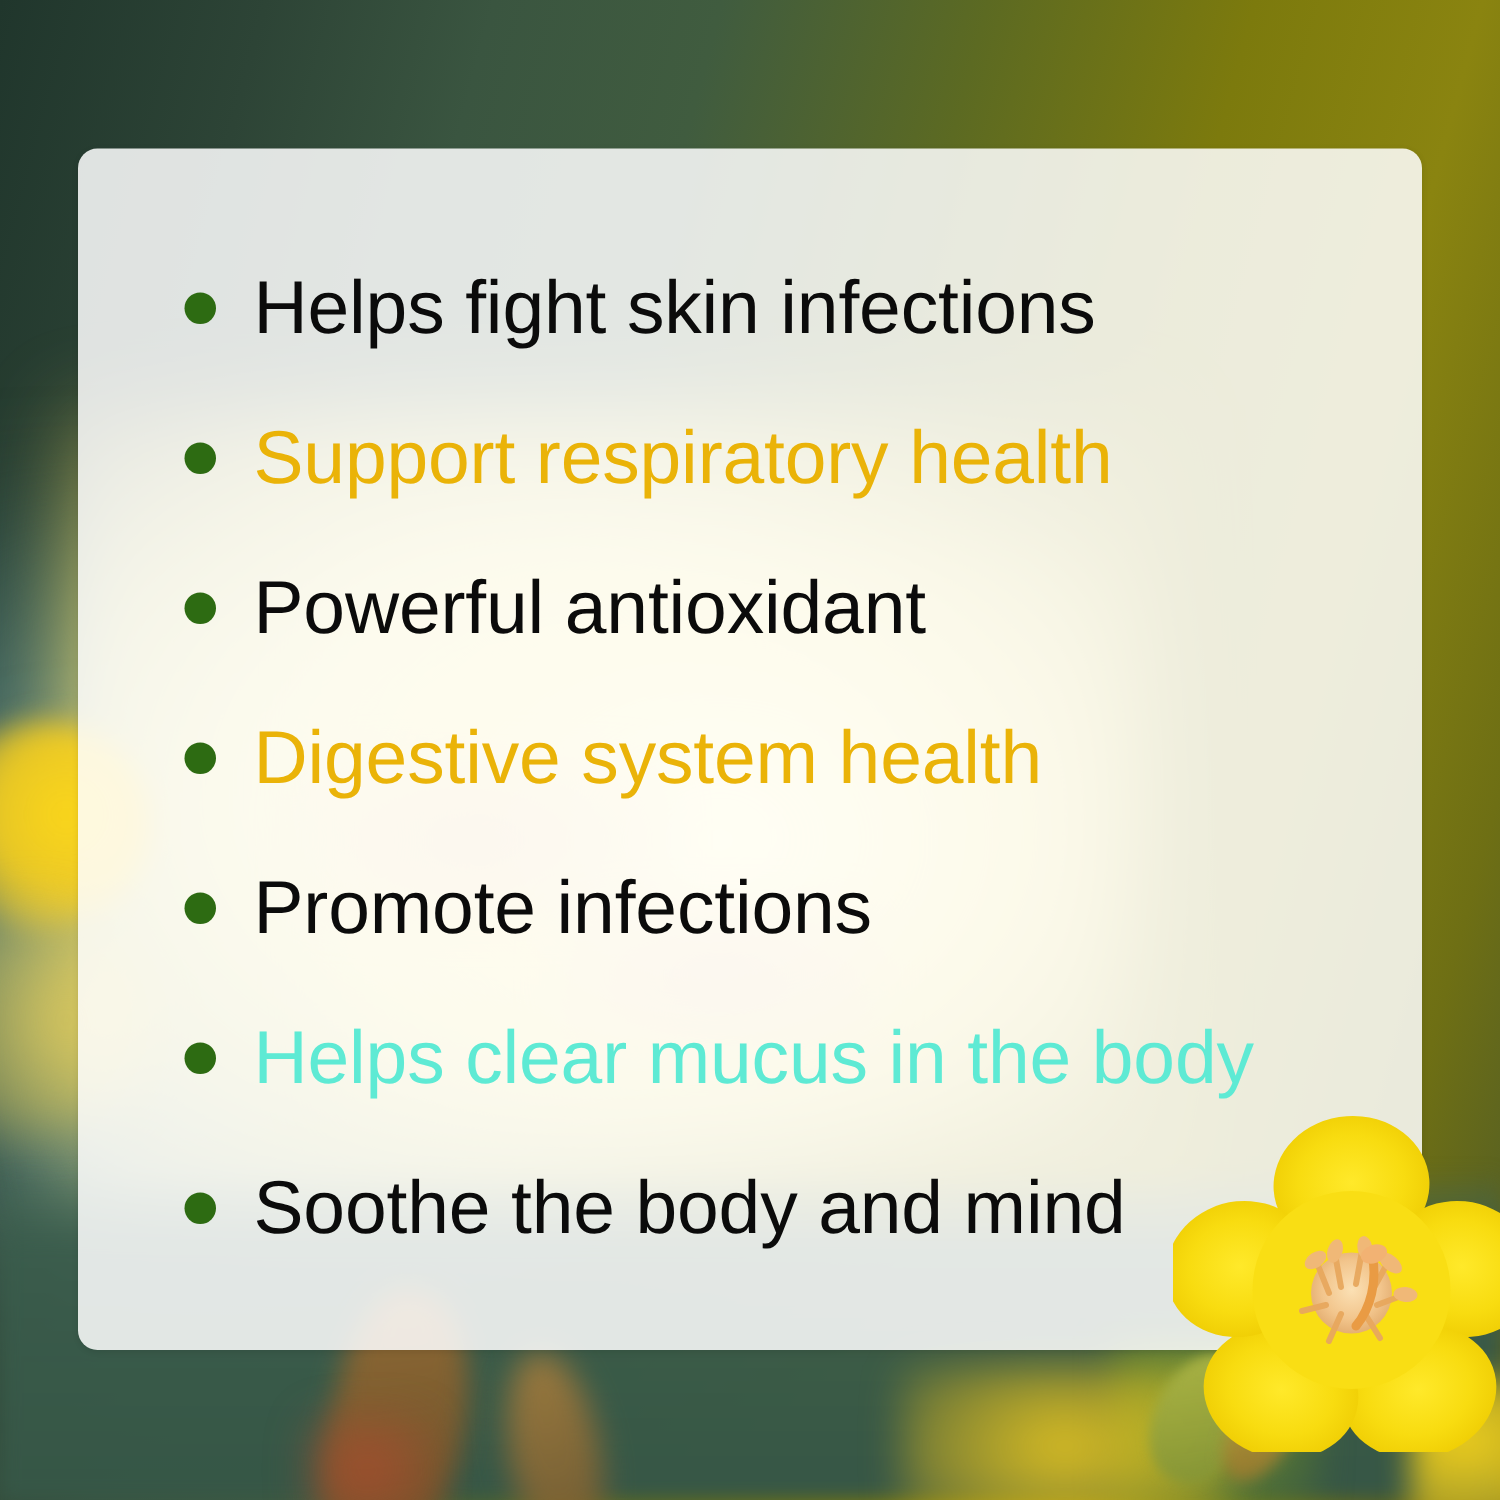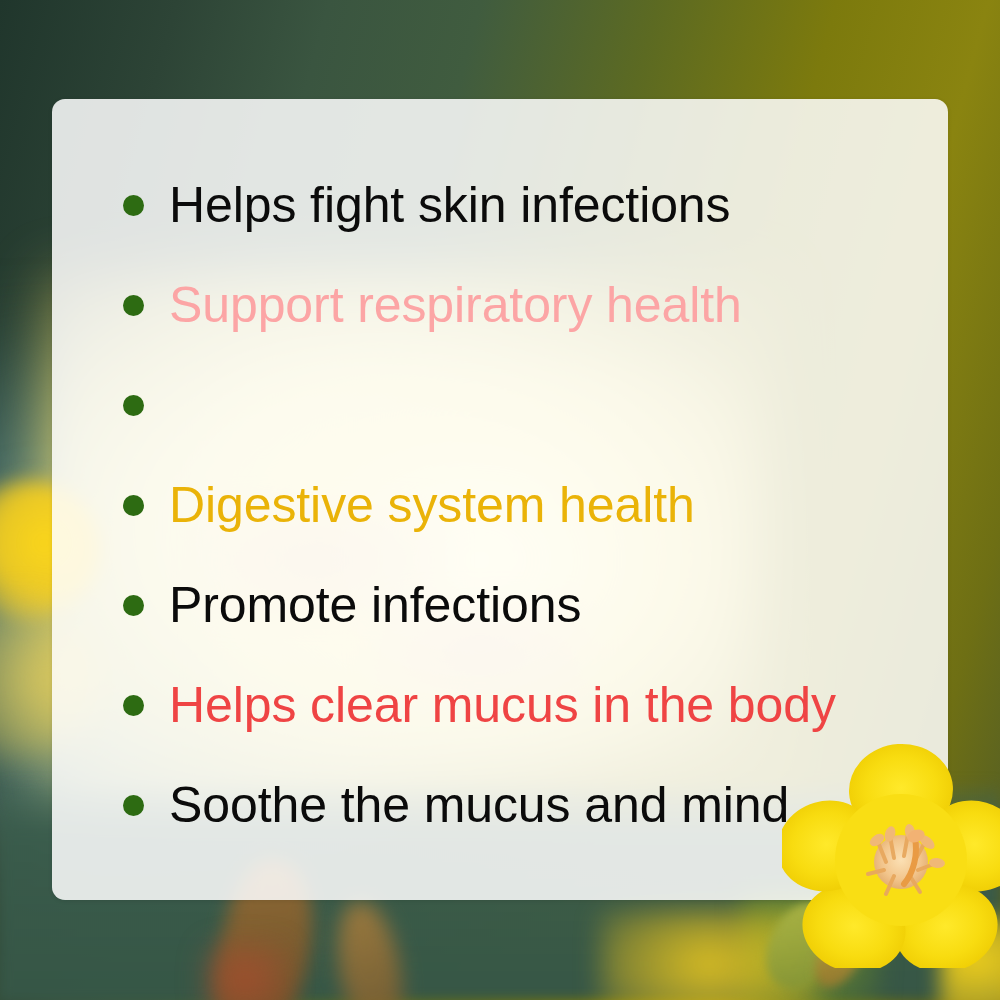--- a/index.html
+++ b/index.html
@@ -318,40 +318,41 @@
 
   <div class="card"></div>
 
   <ul class="list">
     <li class="row" style="top:69px">
       <span class="bullet" style="background: rgb(45, 107, 18);"></span>
       <span class="label" style="color: rgb(11, 11, 11);">Helps fight skin infections</span>
     </li>
     <li class="row" style="top:169px">
       <span class="bullet" style="background: rgb(45, 107, 18);"></span>
-      <span class="label" style="color: #fca5a5;">Support respiratory health</span>
+      <span class="label" style="color: #eab308;">Support respiratory health</span>
     </li>
     <li class="row" style="top:269px">
       <span class="bullet" style="background: rgb(45, 107, 18);"></span>
+      <span class="label" style="color: rgb(11, 11, 11);">Powerful antioxidant</span>
     </li>
     <li class="row" style="top:369px">
       <span class="bullet" style="background: rgb(45, 107, 18);"></span>
       <span class="label" style="color: #eab308;">Digestive system health</span>
     </li>
     <li class="row" style="top:469px">
       <span class="bullet" style="background: rgb(45, 107, 18);"></span>
       <span class="label" style="color: rgb(11, 11, 11);">Promote infections</span>
     </li>
     <li class="row" style="top:569px">
       <span class="bullet" style="background: rgb(45, 107, 18);"></span>
-      <span class="label" style="color: #ef4444;">Helps clear mucus in the body</span>
+      <span class="label" style="color: #5eead4;">Helps clear mucus in the body</span>
     </li>
     <li class="row" style="top:669px">
       <span class="bullet" style="background: rgb(45, 107, 18);"></span>
-      <span class="label" style="color: rgb(11, 11, 11);">Soothe the mucus and mind</span>
+      <span class="label" style="color: rgb(11, 11, 11);">Soothe the body and mind</span>
     </li>
   </ul>
 
   <div class="flower-fg">
     <svg viewBox="0 0 238 226" xmlns="http://www.w3.org/2000/svg">
       <defs>
         <radialGradient id="petalG" cx="50%" cy="48%" r="62%">
           <stop offset="0%" stop-color="#ffe92a"></stop>
           <stop offset="55%" stop-color="#f8dc10"></stop>
           <stop offset="100%" stop-color="#ecc800"></stop>

